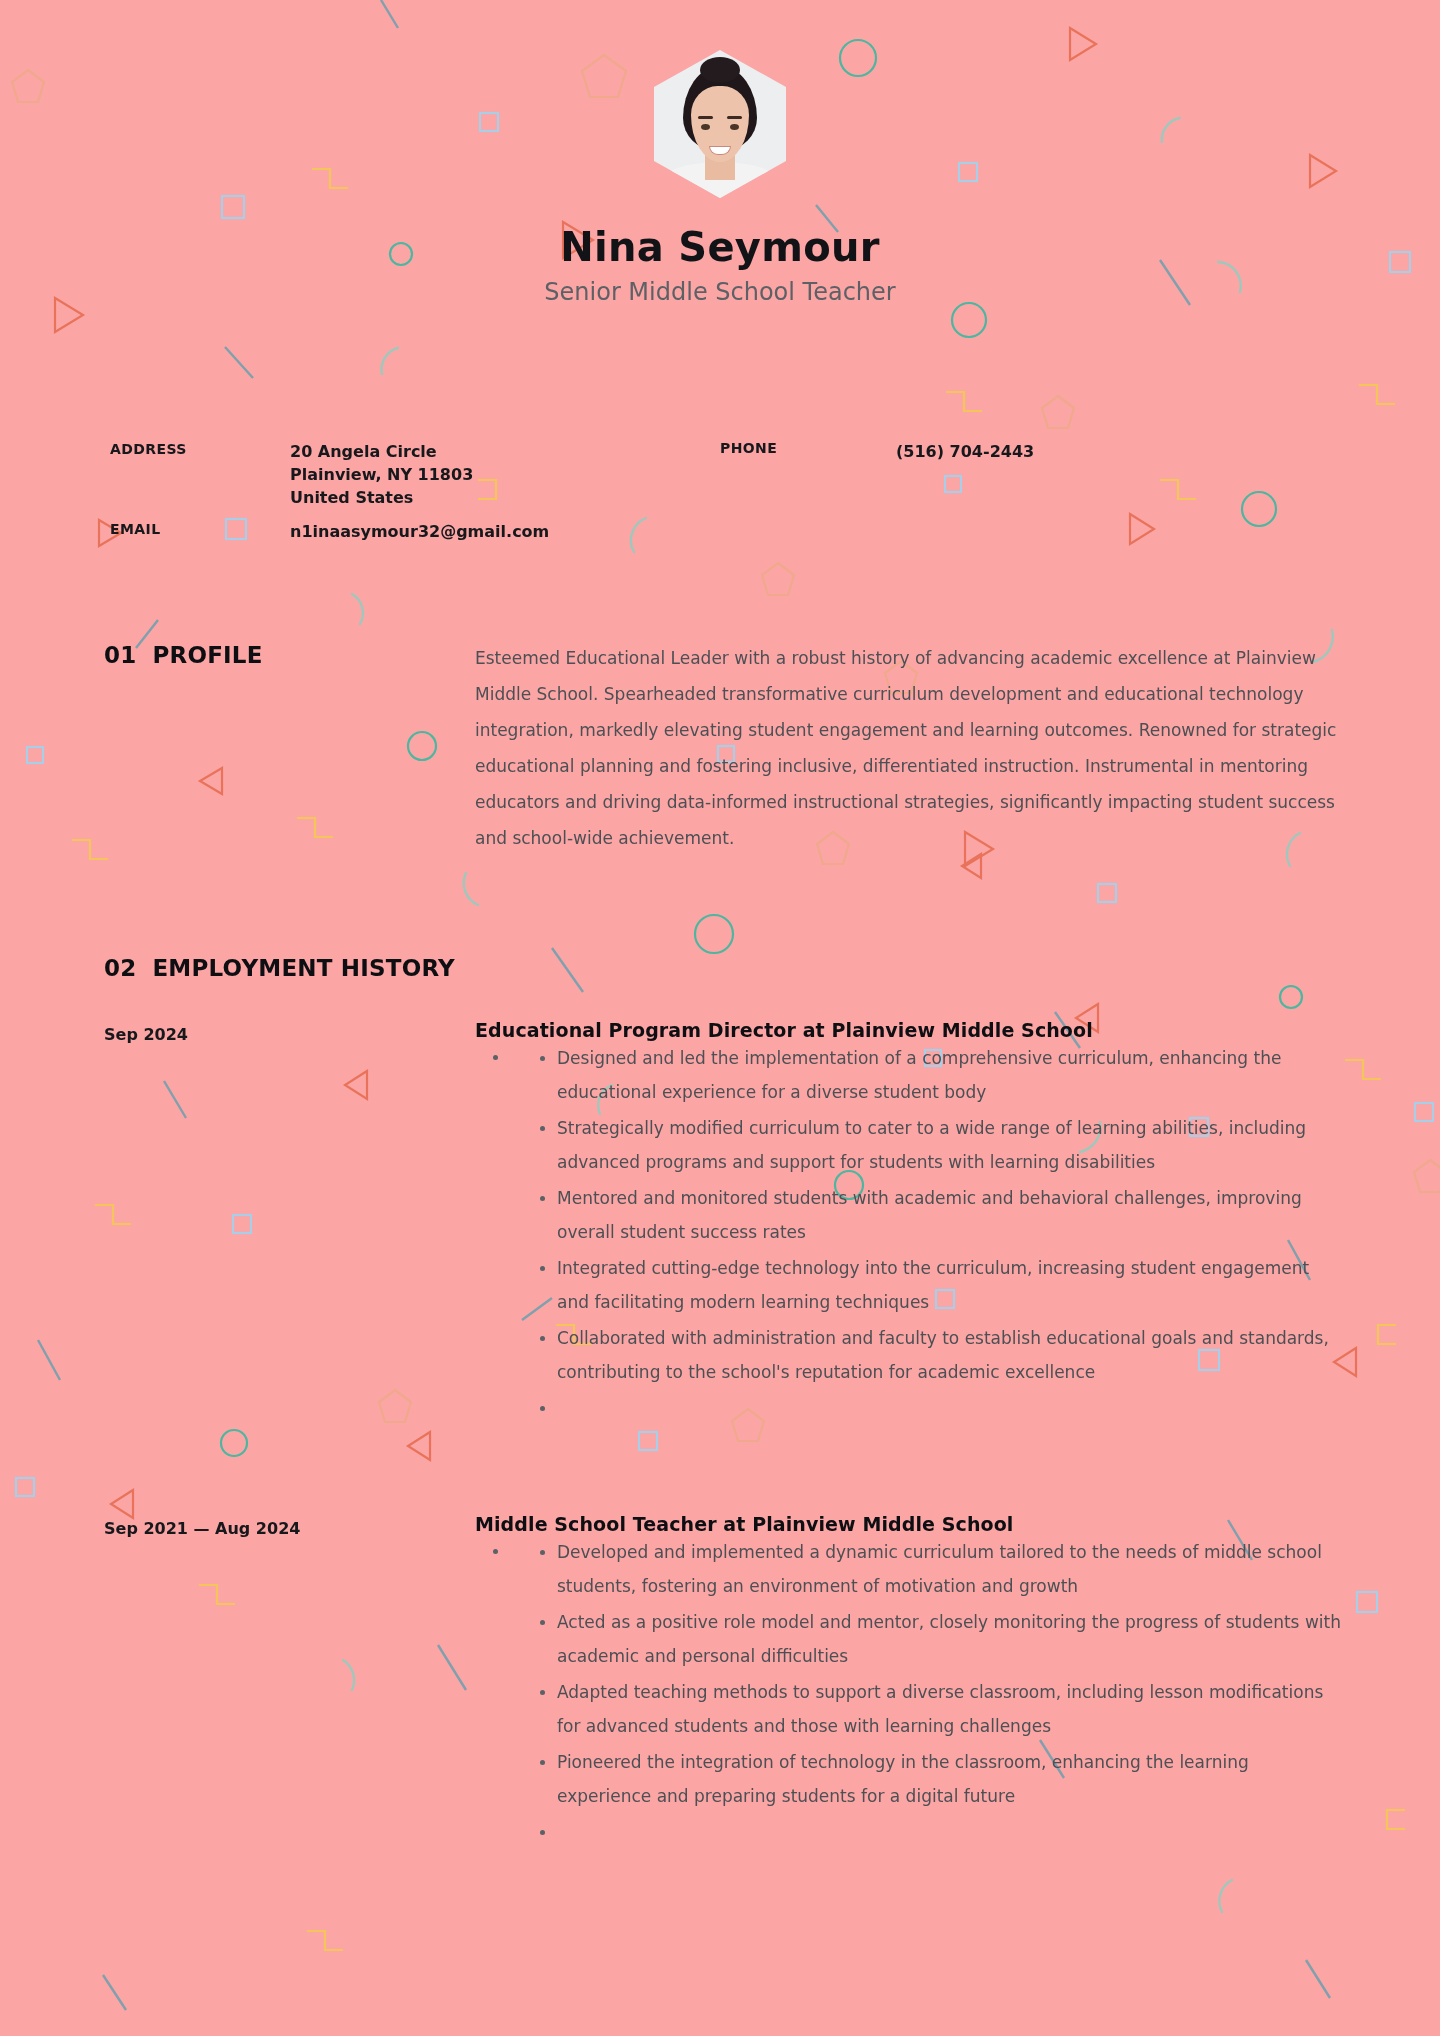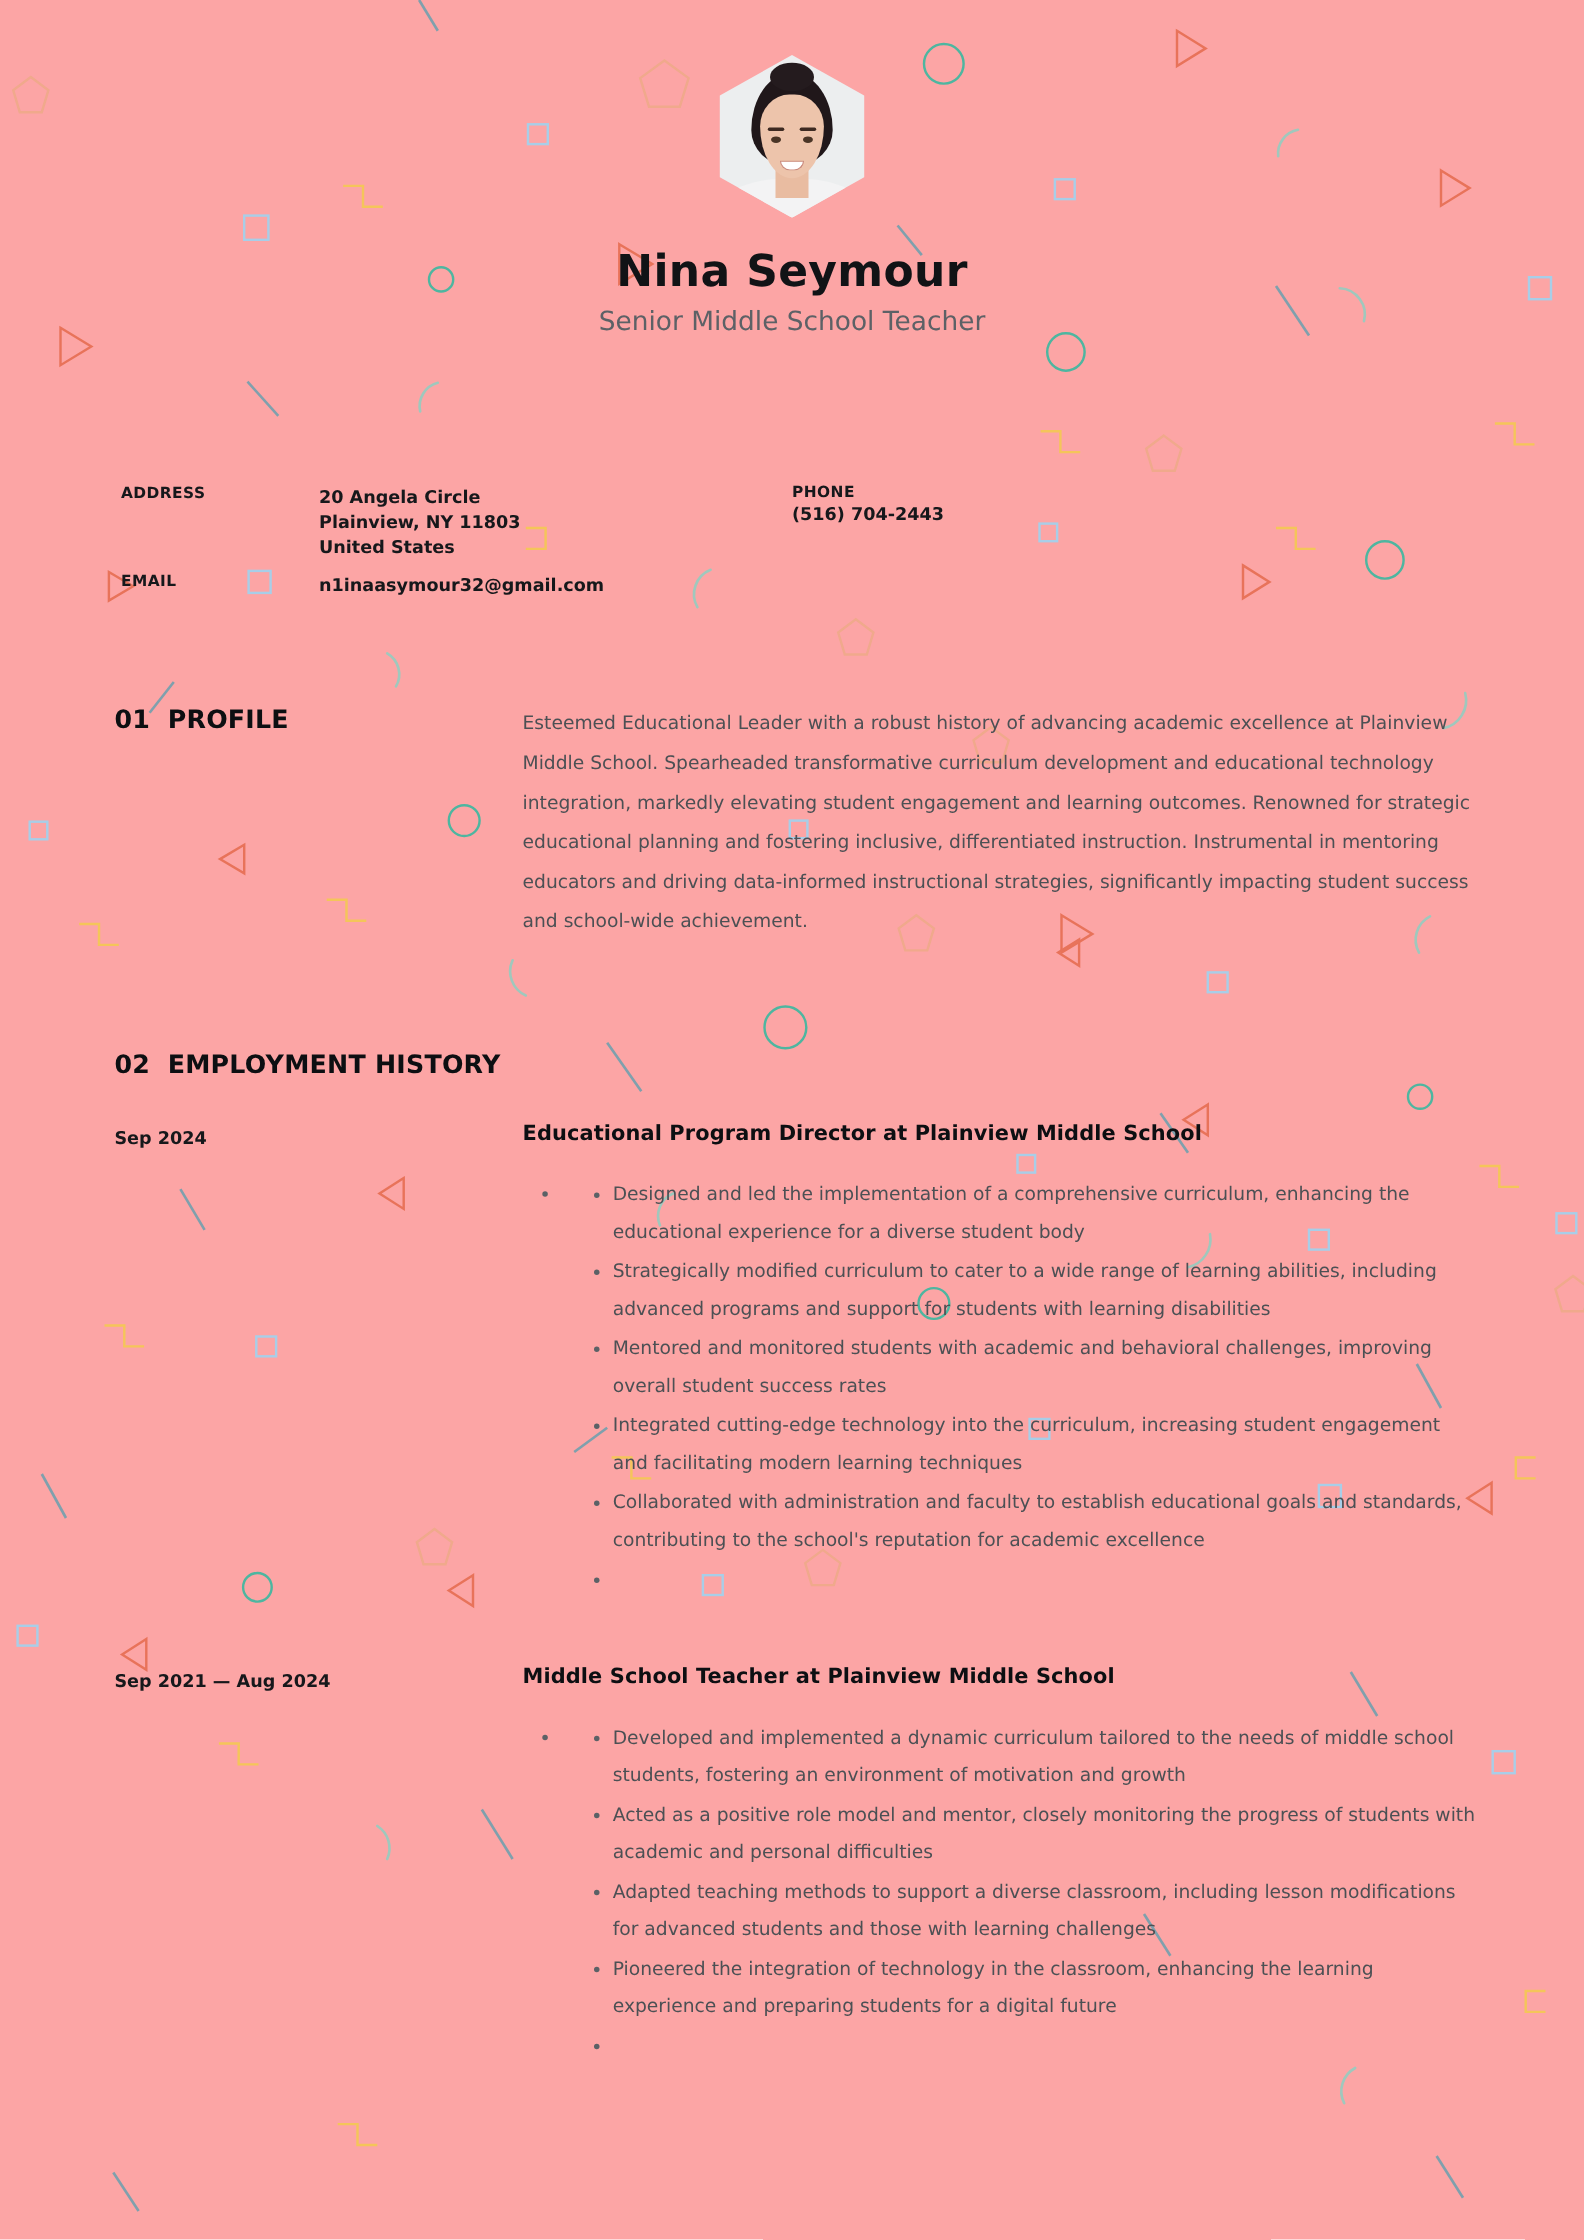--- a/index.html
+++ b/index.html
@@ -169,21 +169,21 @@
     flex: none;
     padding-top: 1px;
   }
   .c-value {
     font-size: 16px;
     line-height: 1.45;
     color: #16181b;
     flex: none;
   }
   .c-col-left  { width: 610px; display: flex; }
-  .c-col-right { display: flex; flex-direction: column; }
+  .c-col-right { display: flex; }
   .c-label-right { width: 176px; flex: none; font-size: 14px; letter-spacing: 0.4px; }
 
   .contact-email-row {
     display: flex;
     margin-top: 10px;
   }
 
   
   .sec-head {
     position: absolute;
@@ -225,21 +225,21 @@
     padding-top: 6px;
   }
   .job-main { flex: 1; }
   .job-heading {
     font-size: 19px;
     font-weight: bold;
     color: #0d0f12;
     letter-spacing: 0.1px;
   }
   .job-bullets {
-    margin-top: 28px;
+    margin-top: 0;
     position: relative;
   }
   .outer-dot {
     position: absolute;
     left: 18px;
     top: 14px;
     width: 5px;
     height: 5px;
     border-radius: 50%;
     background: #5b6166;

